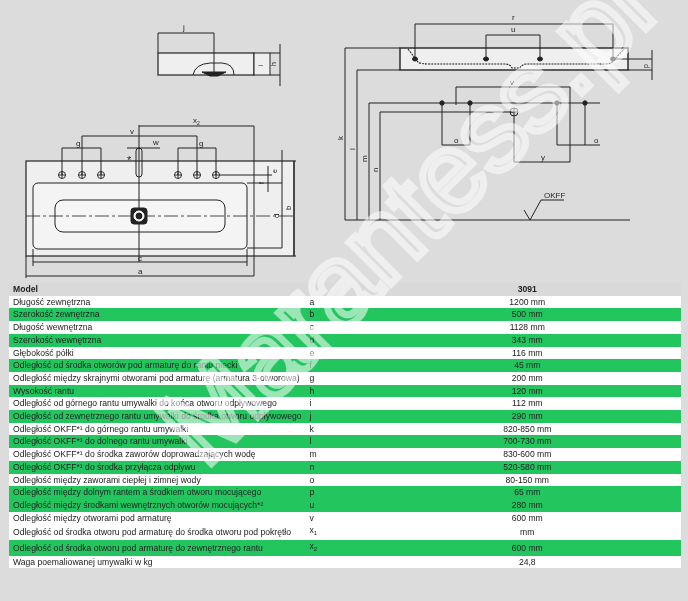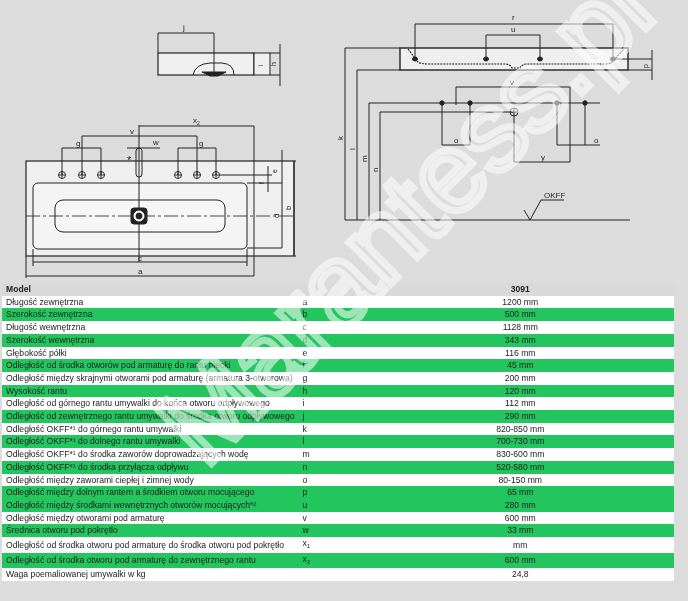--- a/index.html
+++ b/index.html
@@ -1,20 +1,20 @@
 <!DOCTYPE html>
 <html><head>
 <meta charset="utf-8">
 <style>
   html, body { margin:0; padding:0; }
   body { width:688px; height:601px; background:#dcdcdc; position:relative; overflow:hidden;
          font-family:"Liberation Sans", sans-serif; }
   .drawing { position:absolute; left:0; top:0; width:688px; height:283px; }
   .drawing svg { display:block; }
-  .spec-table { position:absolute; left:2px; top:283px; width:672px; border-collapse:collapse; font-size:8.6px; color:#222; }
+  .spec-table { position:absolute; left:9px; top:283px; width:672px; border-collapse:collapse; font-size:8.6px; color:#222; }
   .spec-table td { height:12.7px; padding:0 4px; line-height:12.7px; white-space:nowrap; }
   .spec-table tr.odd { background:#ffffff;margin-left:24px; }
   .spec-table tr.even { background:#22c55e; }
   .spec-table tr.head { background:#d9d9d9; font-weight:bold; }
   .c-label { width:238px; }
   .c-code { width:60px; }
   .c-val { text-align:center; }
   .sub { font-size:6px; vertical-align:-2px; }
   .watermark { position:absolute; left:0; top:0; width:688px; height:601px; pointer-events:none; }
 </style>
@@ -263,25 +263,20 @@
       <tr class="even">
         <td class="c-label">Odległość między środkami wewnętrznych otworów mocujących*²</td>
         <td class="c-code"><span>u</span></td>
         <td class="c-val">280 mm</td>
       </tr>
       <tr class="odd">
         <td class="c-label">Odległość między otworami pod armaturę</td>
         <td class="c-code"><span>v</span></td>
         <td class="c-val">600 mm</td>
       </tr>
-      <tr class="even">
-        <td class="c-label">Średnica otworu pod pokrętło</td>
-        <td class="c-code"><span>w</span></td>
-        <td class="c-val">33 mm</td>
-      </tr>
       <tr class="odd">
         <td class="c-label">Odległość od środka otworu pod armaturę do środka otworu pod pokrętło</td>
         <td class="c-code"><span>x</span><span class="sub">1</span></td>
         <td class="c-val">mm</td>
       </tr>
       <tr class="even">
         <td class="c-label">Odległość od środka otworu pod armaturę do zewnętrznego rantu</td>
         <td class="c-code"><span>x</span><span class="sub">2</span></td>
         <td class="c-val">600 mm</td>
       </tr>

